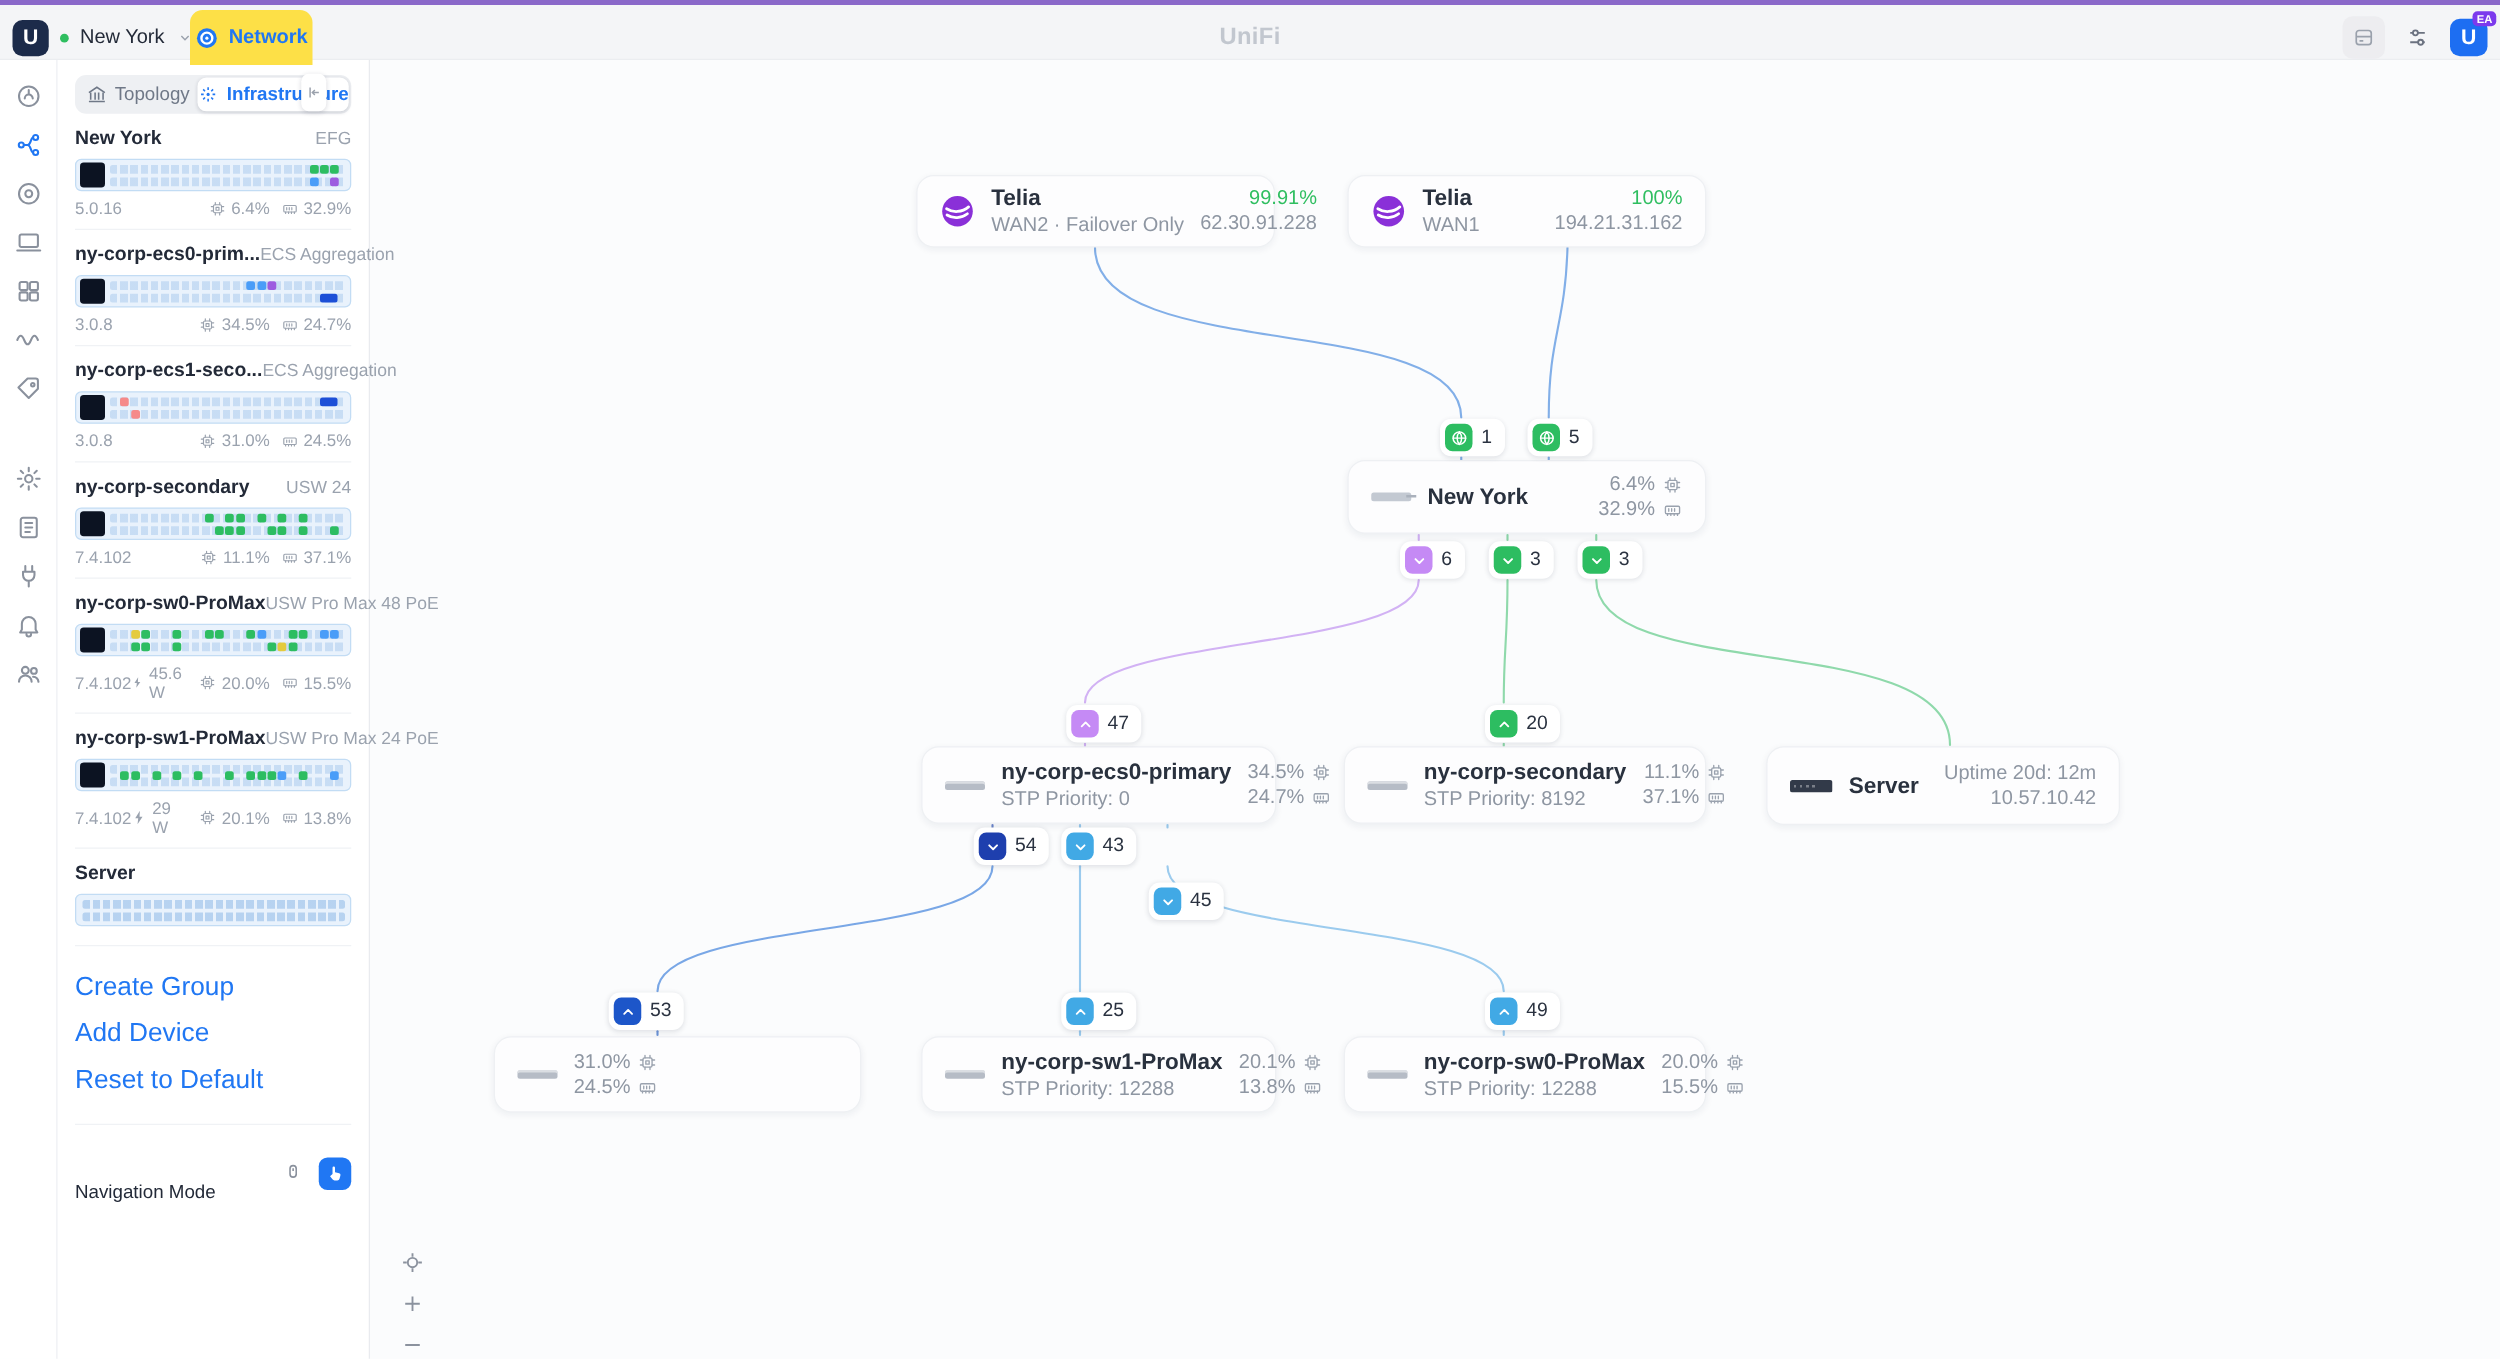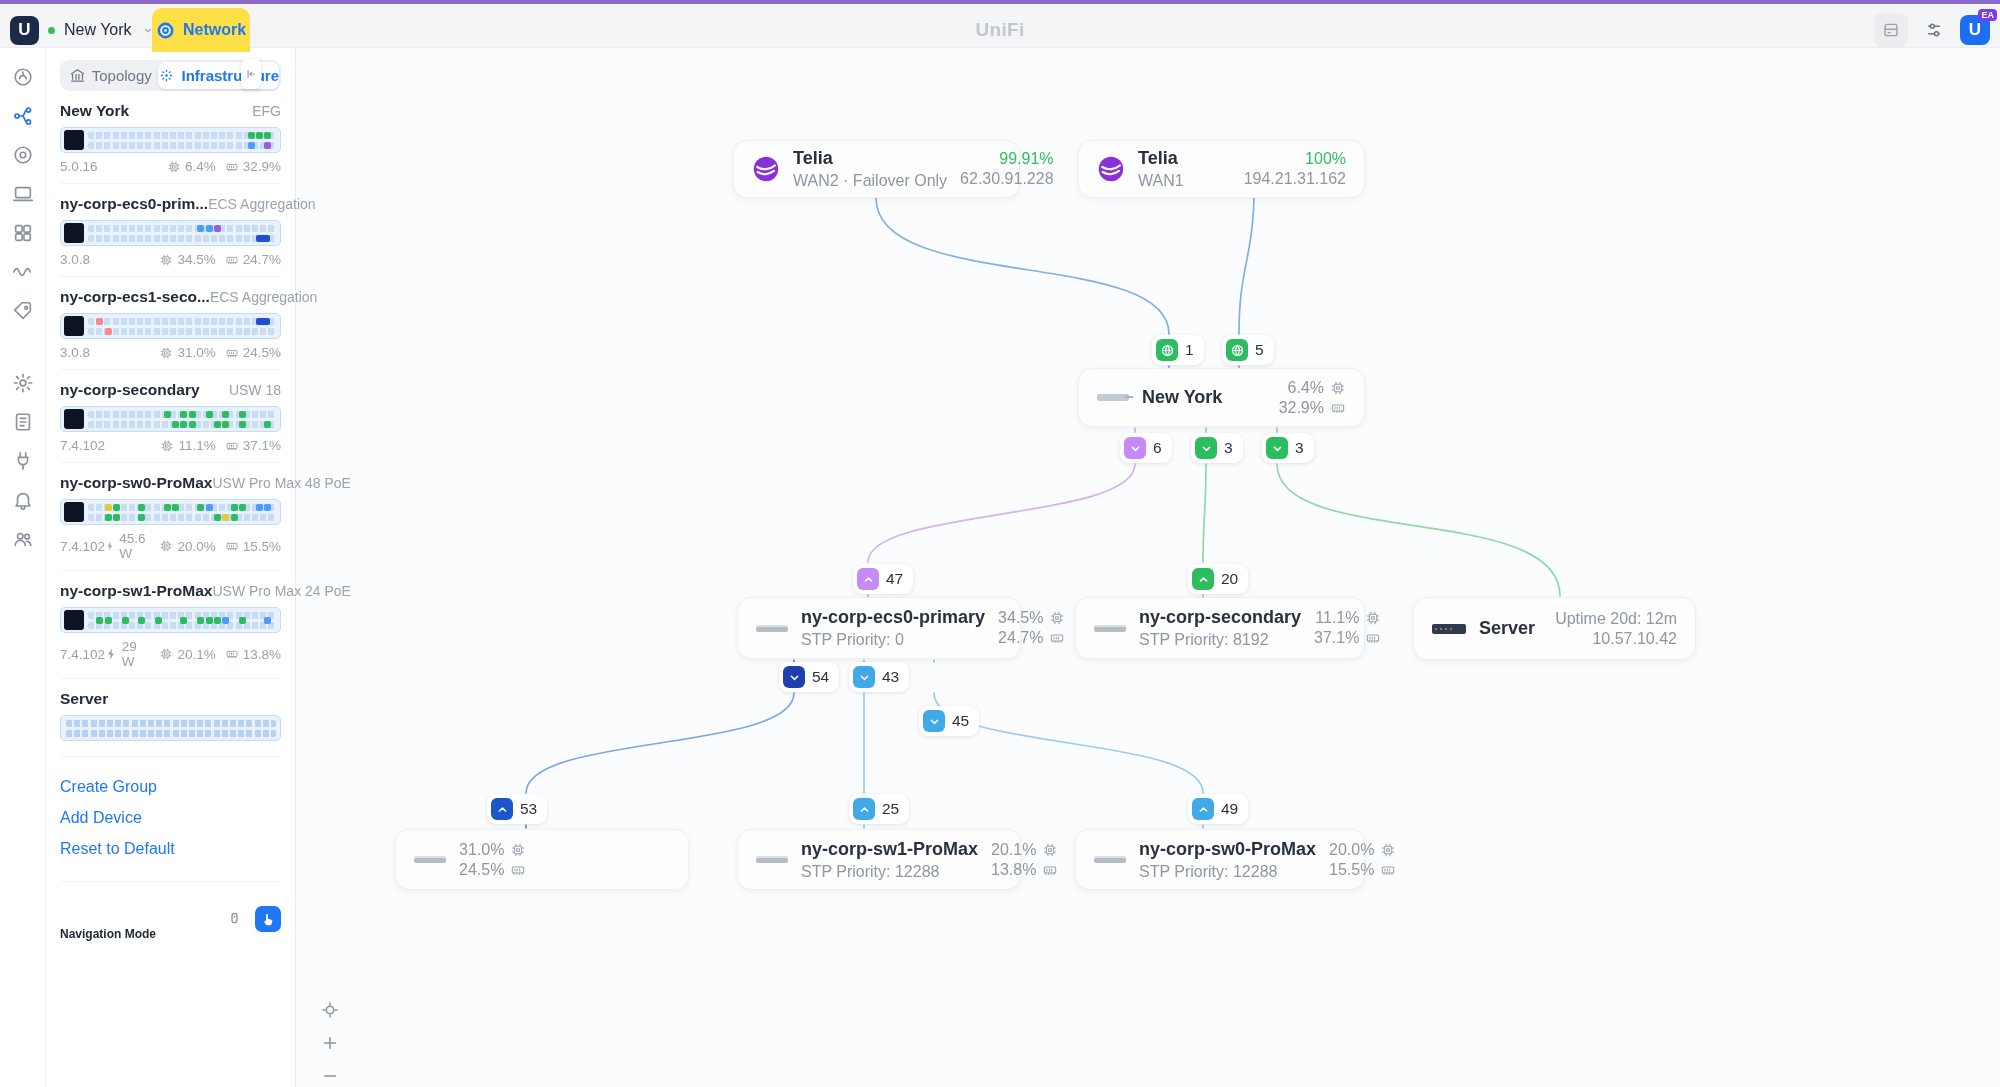--- a/index.html
+++ b/index.html
@@ -51,23 +51,23 @@
   .stripe.r0 { top:4px; } .stripe.r1 { top:14px; }
   .stripe.full { left:5px; background:repeating-linear-gradient(90deg, rgba(122,172,226,.45) 0 6px, transparent 6px 8.2px); }
   .led { position:absolute; width:7px; height:7px; border-radius:2px; }
   .led.wide { width:14px; }
   .dev-stats { display:flex; justify-content:space-between; align-items:center; font-size:13.5px; color:#9aa2ae; }
   .stat-group { display:flex; align-items:center; gap:9px; }
   .stat { display:flex; align-items:center; gap:4px; }
   .stat svg { width:14px; height:14px; }
 
   .actions { padding:8px 0 10px 0; border-bottom:1px solid #f0f2f5; }
-  .action-link { display:block; color:#2077f3; font-size:16px; margin:13px 0; cursor:pointer; text-decoration:none; }
+  .action-link { display:block; color:#2077f3; font-size:21px; margin:13px 0; cursor:pointer; text-decoration:none; }
   .navmode-row { display:flex; align-items:center; justify-content:space-between; padding:15px 0; }
-  .navmode-label { font-size:12px; font-weight:bold; color:#232a38;margin-top:30px; }
+  .navmode-label { font-size:15px; font-weight:normal; color:#232a38;margin-top:30px; }
   .navmode-btns { display:flex; align-items:center; gap:8px; }
   .nm-btn { width:26px; height:26px; border-radius:7px; display:flex; align-items:center; justify-content:center; color:#8a919d; cursor:pointer; }
   .nm-btn.sel { background:#2077f3; color:#ffffff; }
   .nm-btn svg { width:17px; height:17px; }
 
   
   #stage { position:absolute; inset:0; z-index:1; }
   #edges { position:absolute; inset:0; }
   .node { position:absolute; background:#fdfdfe; border:1px solid #eef0f3; border-radius:14px; box-shadow:0 2px 6px rgba(25,35,60,.06); display:flex; align-items:center; gap:13px; padding:0 18px; cursor:pointer; }
   .node-title { font-size:18px; font-weight:600; color:#29313e; white-space:nowrap; }
@@ -649,21 +649,21 @@
                 <path d="M7.5 10.5v3M11 10.5v3M14.5 10.5v3M6 16.5v2M10 16.5v2M14 16.5v2M18 16.5v2"></path>
               </svg>
               <span>24.5%</span>
             </span>
           </span>
         </div>
       </div>
       <div class="dev-entry">
         <div class="dev-head">
           <span class="dev-name">ny-corp-secondary</span>
-          <span class="dev-type">USW 18</span>
+          <span class="dev-type">USW 24</span>
         </div>
         <div class="dev-bar">
           <div class="dev-sq"></div>
           <div class="stripe r0"></div>
           <div class="stripe r1"></div>
           <div class="led" style="left:102.60000000000001px;top:4px;background:#2dbd61"></div>
           <div class="led" style="left:119.4px;top:4px;background:#2dbd61"></div>
           <div class="led" style="left:127.80000000000001px;top:4px;background:#2dbd61"></div>
           <div class="led" style="left:144.60000000000002px;top:4px;background:#2dbd61"></div>
           <div class="led" style="left:161.4px;top:4px;background:#2dbd61"></div>

